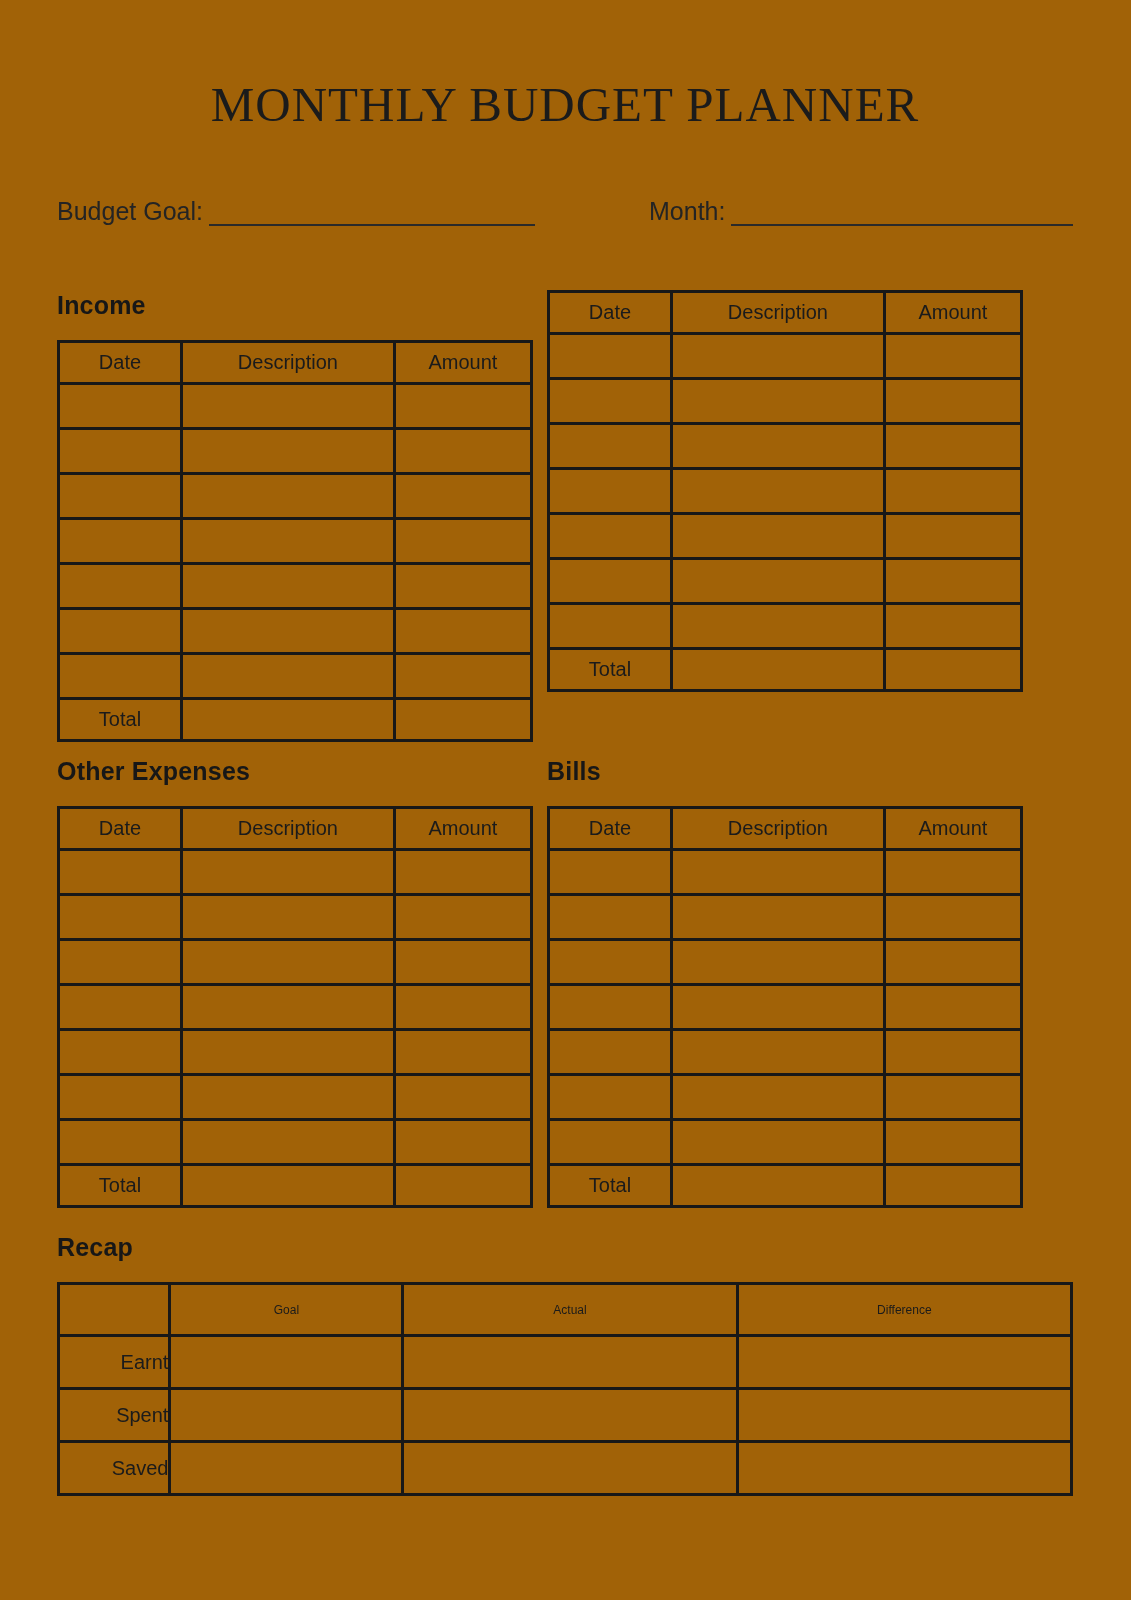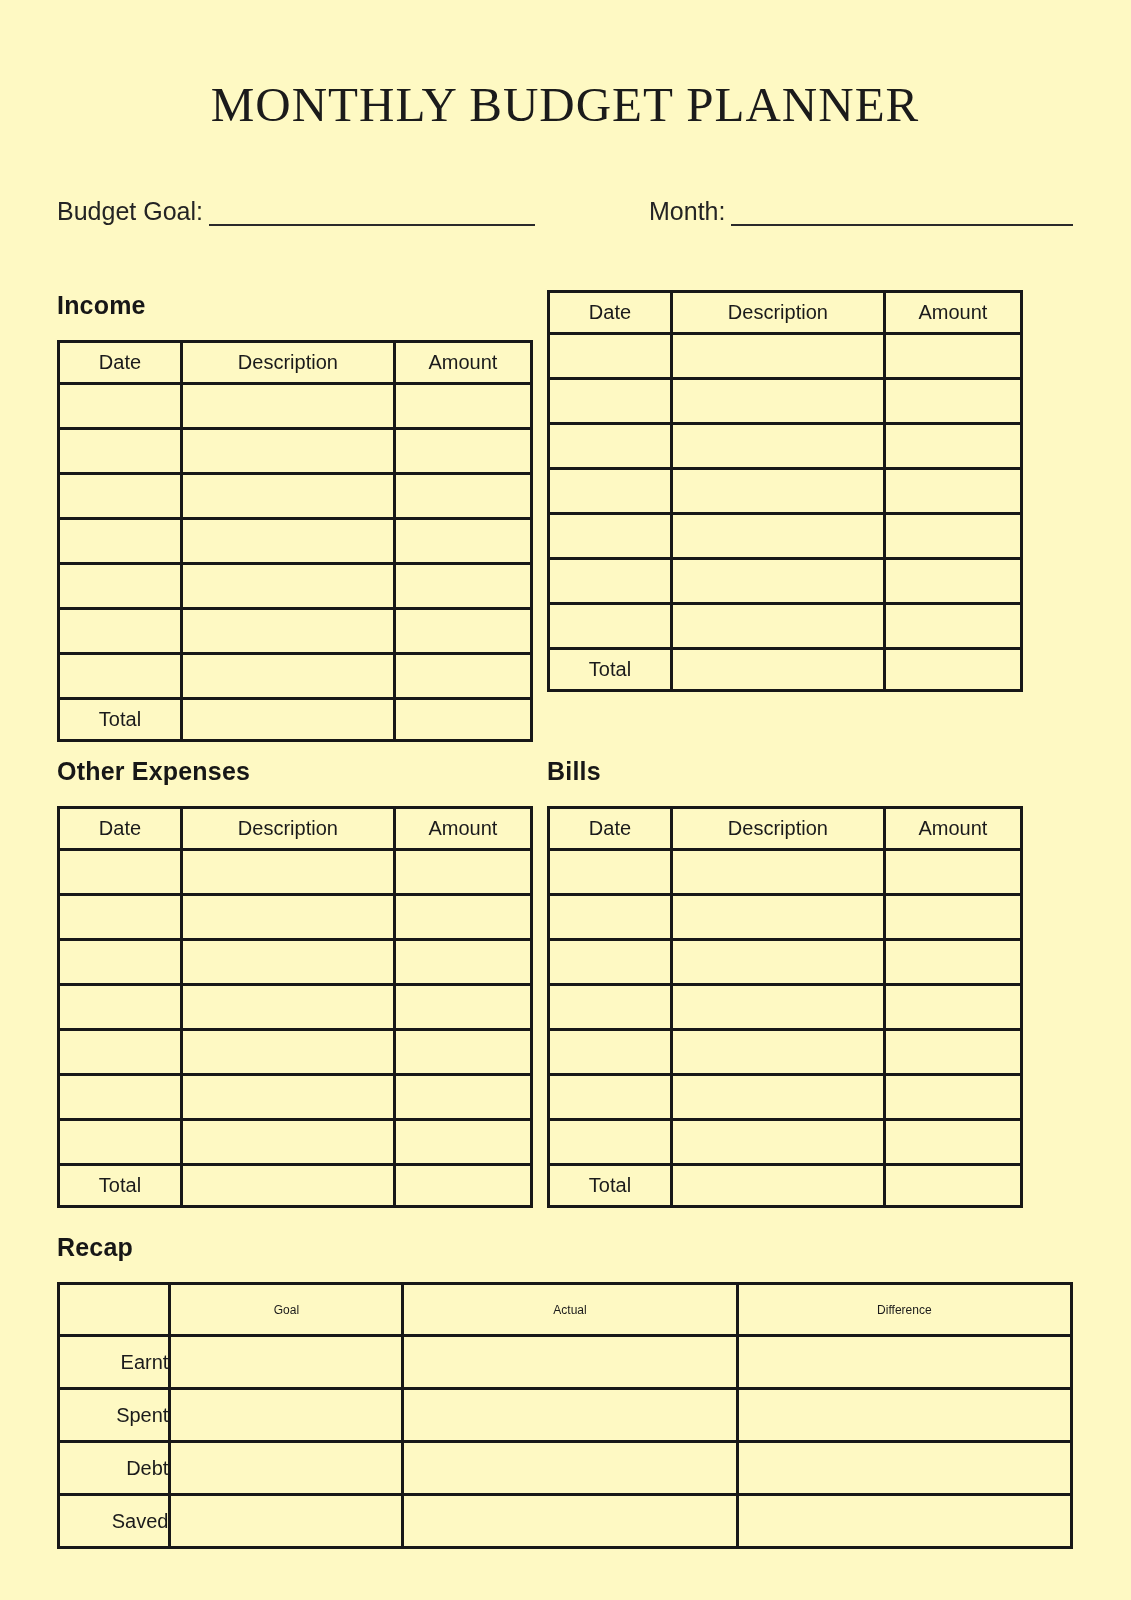--- a/index.html
+++ b/index.html
@@ -6,21 +6,21 @@
   html, body { margin: 0; padding: 0; }
   body {
     background: #e8e6e0;
     font-family: "Liberation Sans", "DejaVu Sans", sans-serif;
   }
   .page {
     position: relative;
     width: 1131px;
     height: 1600px;
     margin: 0 auto;
-    background: #fef9c3;
+    background: #a16207;
     color: #1b1b1b;
     padding: 0 58px 0 57px;
     overflow: hidden;
   }
   
   .title {
     margin: 78px 0 0 0;
     font-family: "Liberation Serif", "DejaVu Serif", serif;
     font-weight: 400;
     font-size: 49px;
@@ -395,26 +395,20 @@
           <td></td>
           <td></td>
         </tr>
         <tr>
           <td class="recap-row-label">Spent</td>
           <td></td>
           <td></td>
           <td></td>
         </tr>
         <tr>
-          <td class="recap-row-label">Debt</td>
-          <td></td>
-          <td></td>
-          <td></td>
-        </tr>
-        <tr>
           <td class="recap-row-label">Saved</td>
           <td></td>
           <td></td>
           <td></td>
         </tr>
       </tbody>
     </table>
   </section>
 
 </div>

